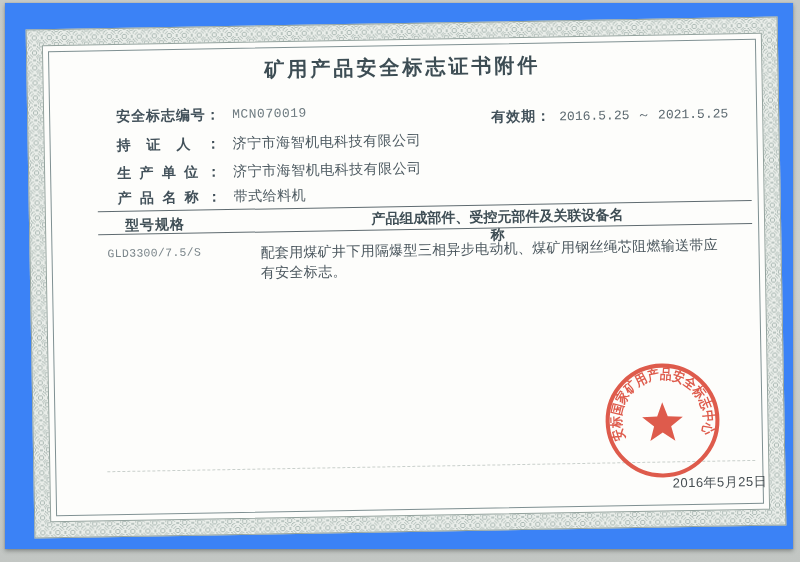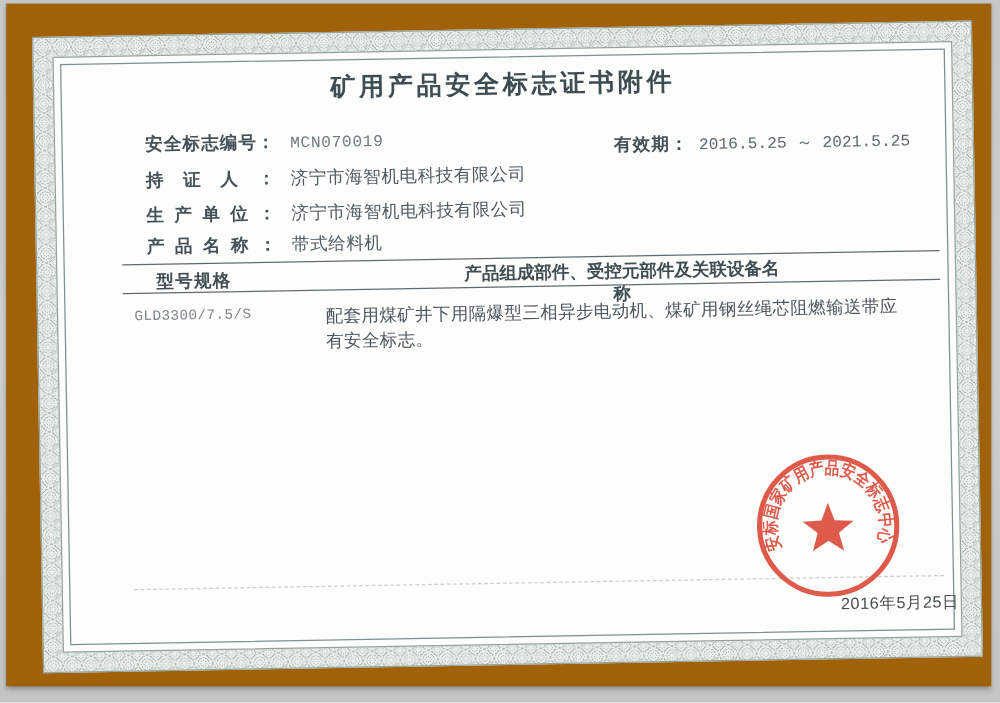--- a/index.html
+++ b/index.html
@@ -3,21 +3,21 @@
 <meta charset="utf-8">
 <style>
   html,body{margin:0;padding:0;}
   body{
     width:800px;height:562px;overflow:hidden;position:relative;
     background:linear-gradient(180deg,#c6cac7 0%,#cdd1cd 50%,#c2c6c3 100%);
     font-family:"Liberation Sans", sans-serif;
   }
   .paper{
     position:absolute;left:5px;top:3px;width:788px;height:546px;
-    background:#a16207;
+    background:#3b82f6;
     box-shadow:0 2px 4px rgba(60,65,62,.45), 0 0 1px rgba(90,95,92,.4);
   }
   
   .frame{
     position:absolute;left:25px;top:20px;width:750px;height:507px;
     transform:rotate(-1deg);transform-origin:50% 50%;
     background-color:#e9ede9;
     background-image:
       radial-gradient(circle at center, rgba(118,140,134,0) 0 1.8px, rgba(118,140,134,.55) 1.8px 2.4px, rgba(118,140,134,0) 2.4px 4.2px, rgba(118,140,134,.5) 4.2px 4.8px, rgba(118,140,134,0) 4.8px 6.6px, rgba(118,140,134,.42) 6.6px 7.2px, rgba(118,140,134,0) 7.2px),
       radial-gradient(circle at center, rgba(118,140,134,0) 0 1.8px, rgba(118,140,134,.5) 1.8px 2.4px, rgba(118,140,134,0) 2.4px 4.2px, rgba(118,140,134,.45) 4.2px 4.8px, rgba(118,140,134,0) 4.8px);

